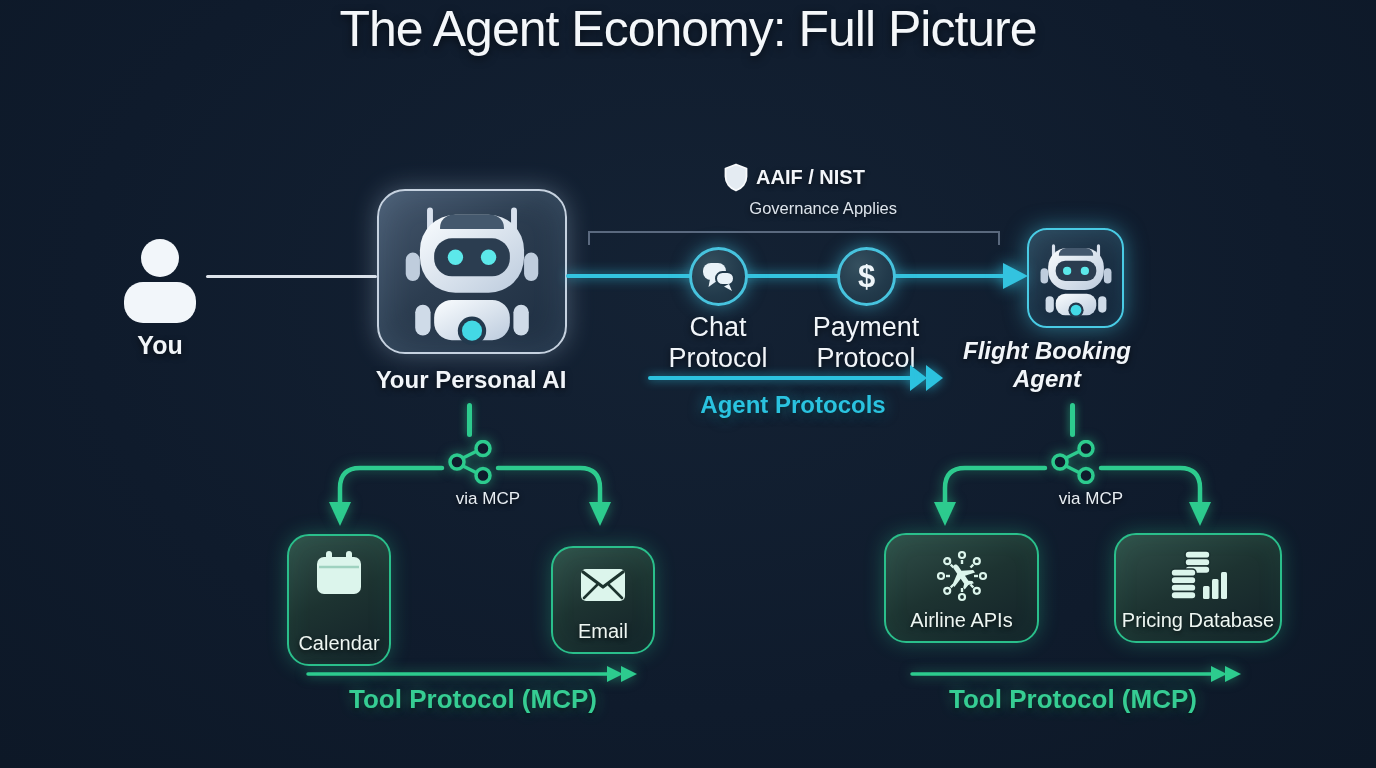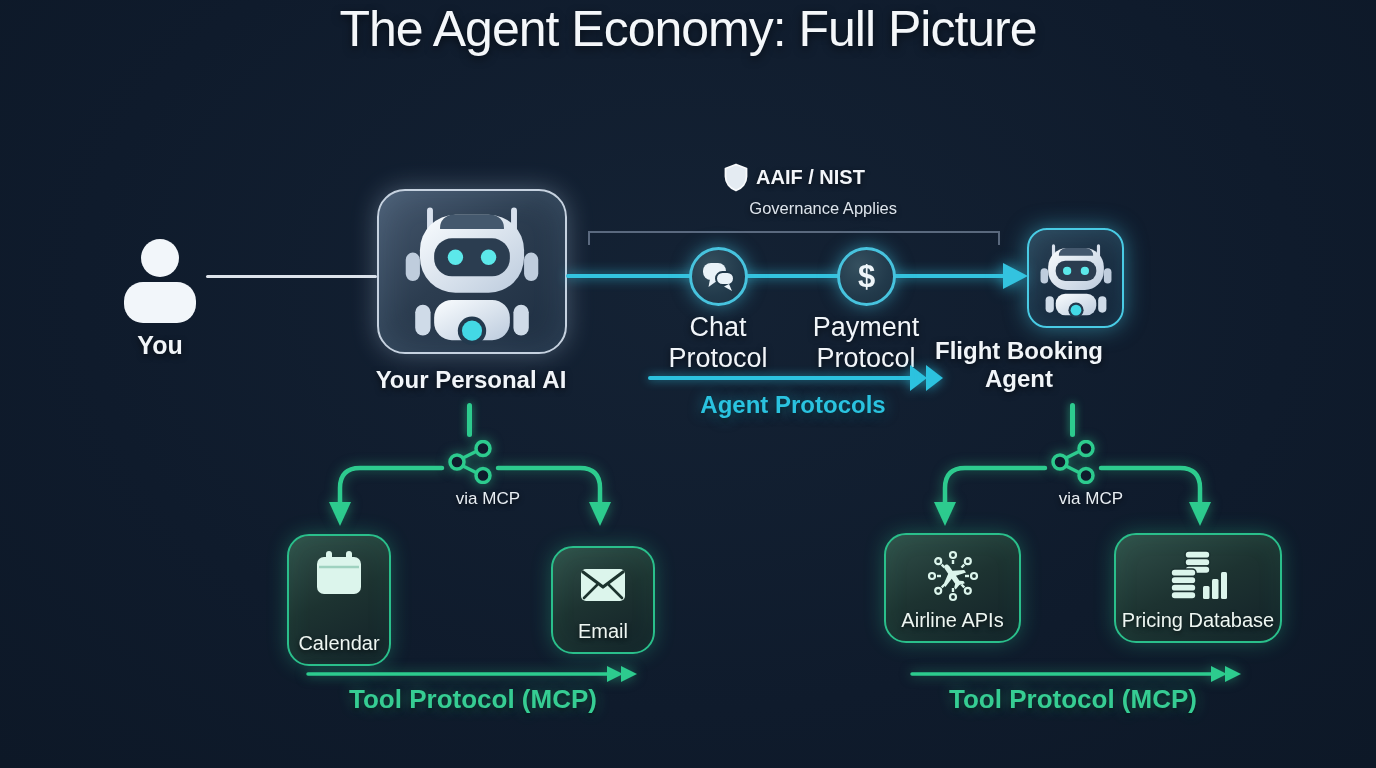--- a/index.html
+++ b/index.html
@@ -86,21 +86,21 @@
   .ap-label { left:653px; top:391px; width:280px; text-align:center; font-size:24px; font-weight:700; color:#2ac3e0; text-shadow:0 0 14px rgba(42,195,224,.5), 0 2px 5px rgba(0,0,0,.6); }
 
   
   .flight-card {
     left:1027px; top:228px; width:97px; height:100px; border-radius:20px;
     border:2.5px solid #49cbe4;
     background:linear-gradient(150deg,#2c4458 0%, #1a2e42 55%, #14263a 100%);
     box-shadow:0 0 22px rgba(72,202,228,.5), inset 0 0 20px rgba(72,202,228,.12);
     display:flex; align-items:center; justify-content:center;
   }
-  .flight-label { left:909px; top:337px; width:220px; font-size:24px; line-height:1.18; }
+  .flight-label { left:937px; top:337px; width:220px; font-size:24px; line-height:1.18;font-style:italic; }
 
   
   .tick { width:5px; height:34px; background:#2dcb8e; border-radius:3px; box-shadow:0 0 9px rgba(45,203,142,.7); }
   .tick-left  { left:467px; top:403px; }
   .tick-right { left:1070px; top:403px; }
   .share-left  { left:446px; top:440px; }
   .share-right { left:1049px; top:440px; }
   .via-label { width:100px; text-align:right; font-size:17px; color:#e8eef3; font-weight:500; text-shadow:0 2px 5px rgba(0,0,0,.6); }
   .via-left  { left:420px; top:489px; }
   .via-right { left:1023px; top:489px; }
@@ -110,21 +110,21 @@
   
   .tool-card {
     border-radius:22px; border:2.5px solid #2abf8b;
     background:linear-gradient(155deg,#31504a 0%, #1d3331 48%, #132128 100%);
     box-shadow:0 0 20px rgba(45,203,142,.32), inset 0 0 26px rgba(45,203,142,.08);
     display:flex; flex-direction:column; align-items:center; justify-content:space-between;
     padding:14px 6px 9px 6px;
   }
   .calendar-card { left:287px; top:534px; width:104px; height:132px; }
   .email-card    { left:551px; top:546px; width:104px; height:108px; }
-  .airline-card  { left:884px; top:533px; width:137px; height:110px; }
+  .airline-card  { left:884px; top:533px; width:155px; height:110px; }
   .pricing-card  { left:1114px; top:533px; width:168px; height:110px; }
   .tool-label { font-size:20px; font-weight:500; color:#eef6f2; text-shadow:0 2px 4px rgba(0,0,0,.55); white-space:nowrap; }
 
   
   .tp-arrow-left  { left:305px; top:664px; }
   .tp-arrow-right { left:909px; top:664px; }
   .tp-label { width:320px; text-align:center; font-size:26px; font-weight:700; color:#36cd93; text-shadow:0 0 14px rgba(54,205,147,.45), 0 2px 5px rgba(0,0,0,.6); }
   .tp-label-left  { left:313px; top:684px; }
   .tp-label-right { left:913px; top:684px; }
 

